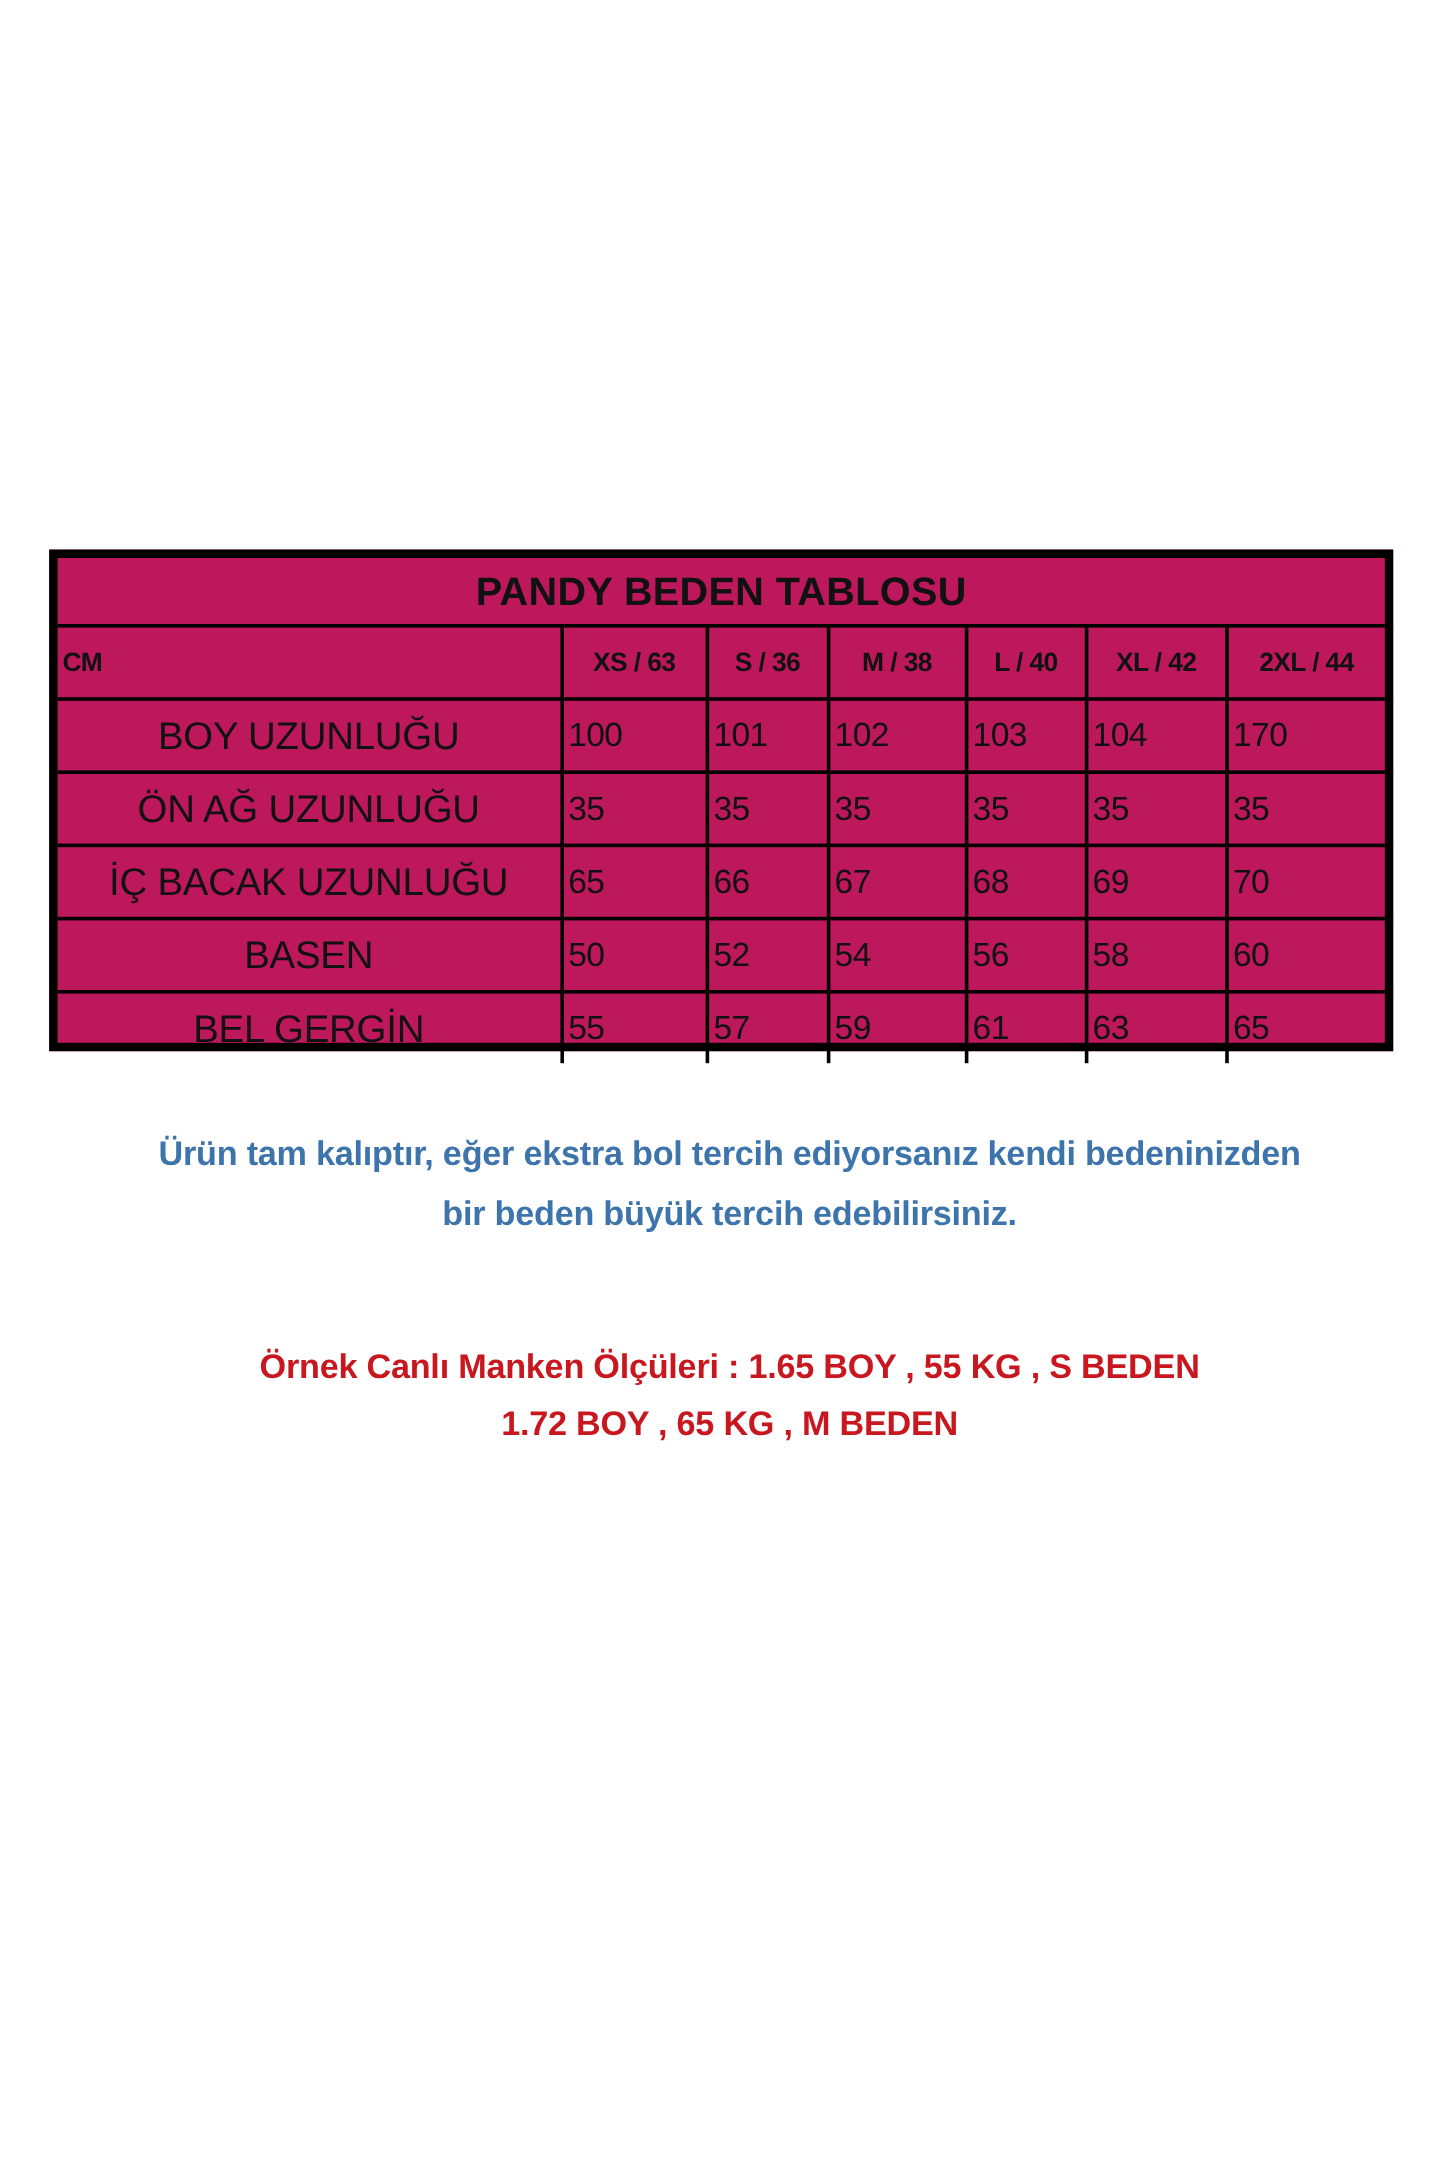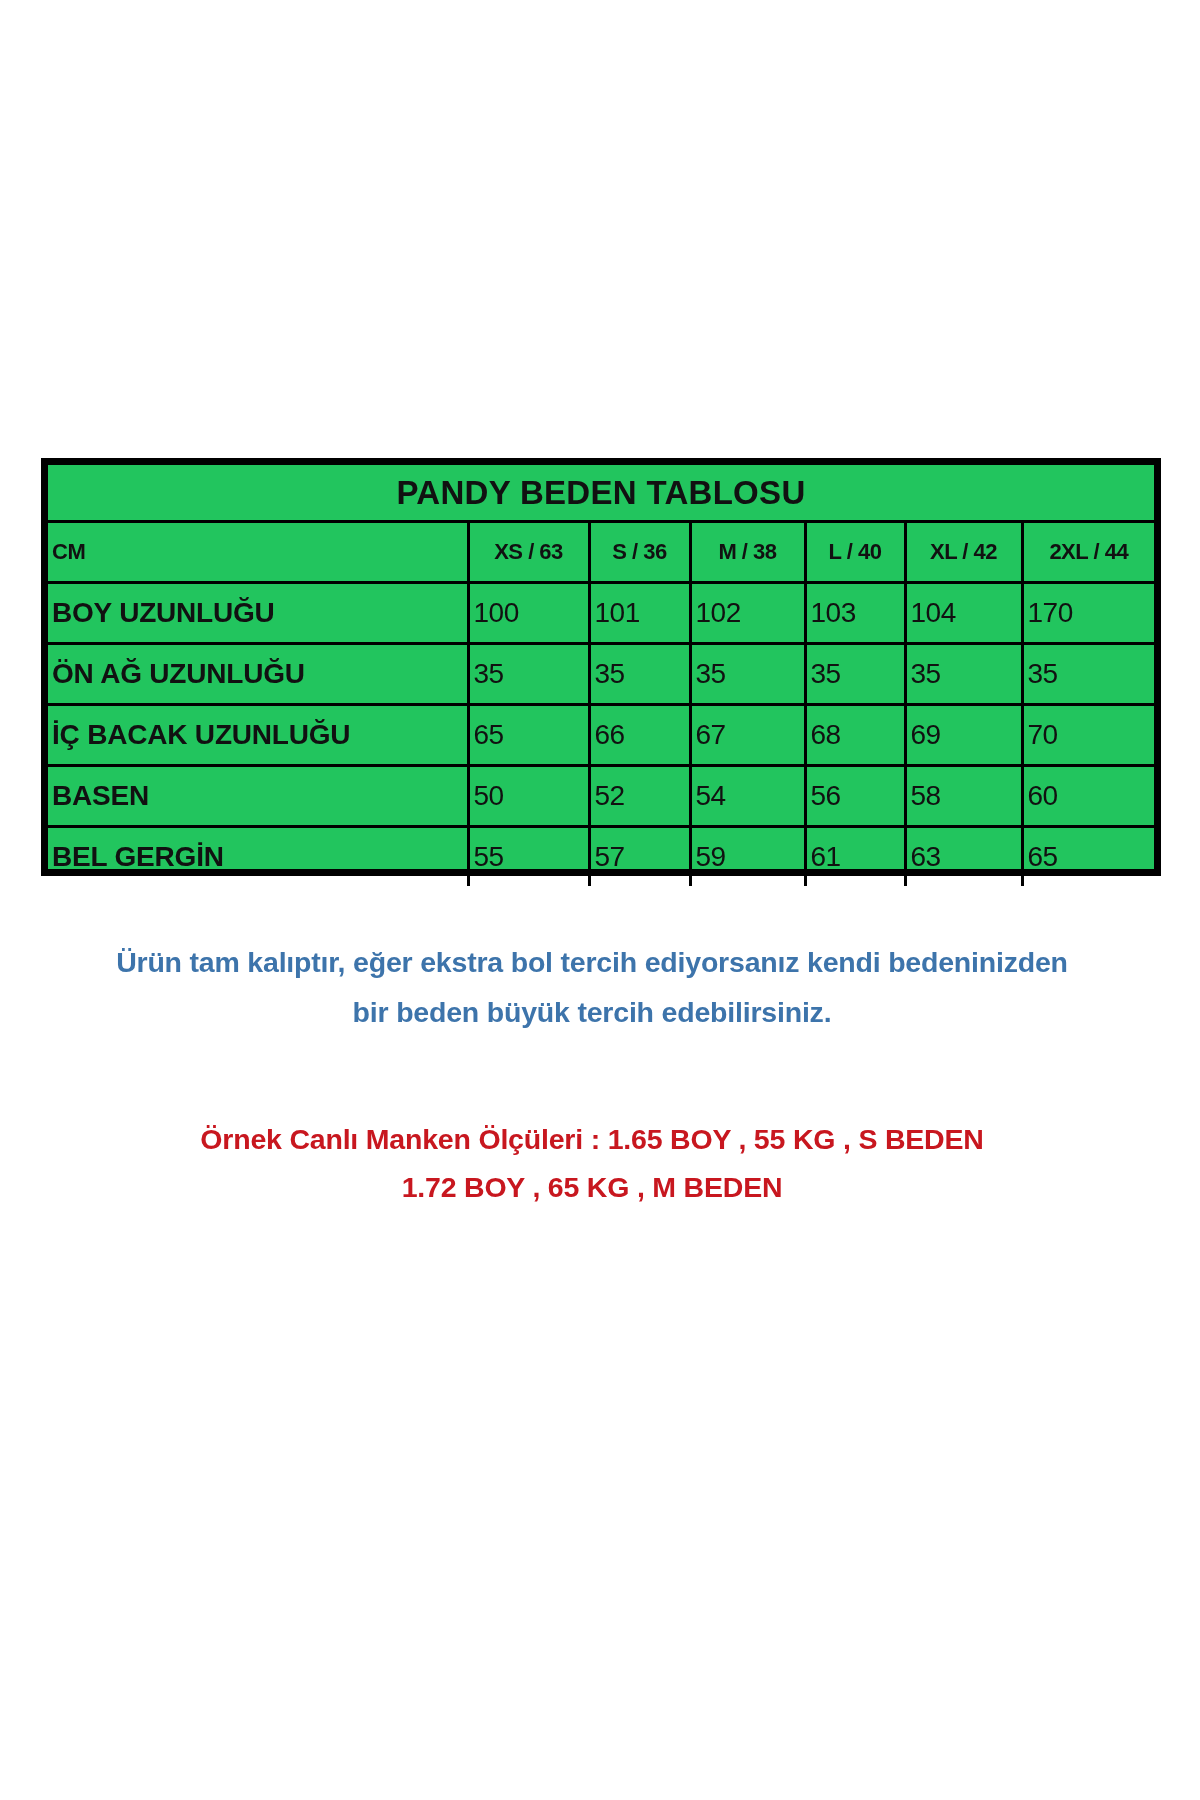--- a/index.html
+++ b/index.html
@@ -15,21 +15,21 @@
       font-family: "Liberation Sans", "DejaVu Sans", sans-serif;
     }
     .size-table-wrap {
       position: absolute;
       left: 41px;
       top: 458px;
       width: 1120px;
       height: 418px;
       box-sizing: border-box;
       border: 7px solid #000;
-      background: #22c55e;
+      background: #be185d;
     }
     table.size-table {
       width: 100%;
       height: 100%;
       border-collapse: collapse;
       table-layout: fixed;
     }
     table.size-table td {
       border: 3px solid #000;
       padding: 0 4px;
@@ -56,35 +56,35 @@
       height: 58px;
       letter-spacing: -0.5px;
       text-align: center;
       padding: 0 2px !important;
     }
     .hdr-label {
       text-align: left !important;
       padding-left: 4px !important;
     }
     .row-label {
-      font-weight: bold;
-      font-size: 28px;
-      text-align: left;
+      font-weight: normal;
+      font-size: 32px;
+      text-align: center;
       letter-spacing: -0.2px;
       height: 58px;
     }
     .val-cell {
       font-size: 28px;
       padding-right: 6px !important;
       letter-spacing: -0.5px;
     }
 
     .note {
       position: absolute;
-      left: 0;
+      left: 16px;
       width: 1184px;
       text-align: center;
       font-weight: bold;
       font-size: 28.5px;
       line-height: 50px;
       letter-spacing: -0.2px;
     }
     .note-fit {
       top: 937px;
       color: #3d74ab;

